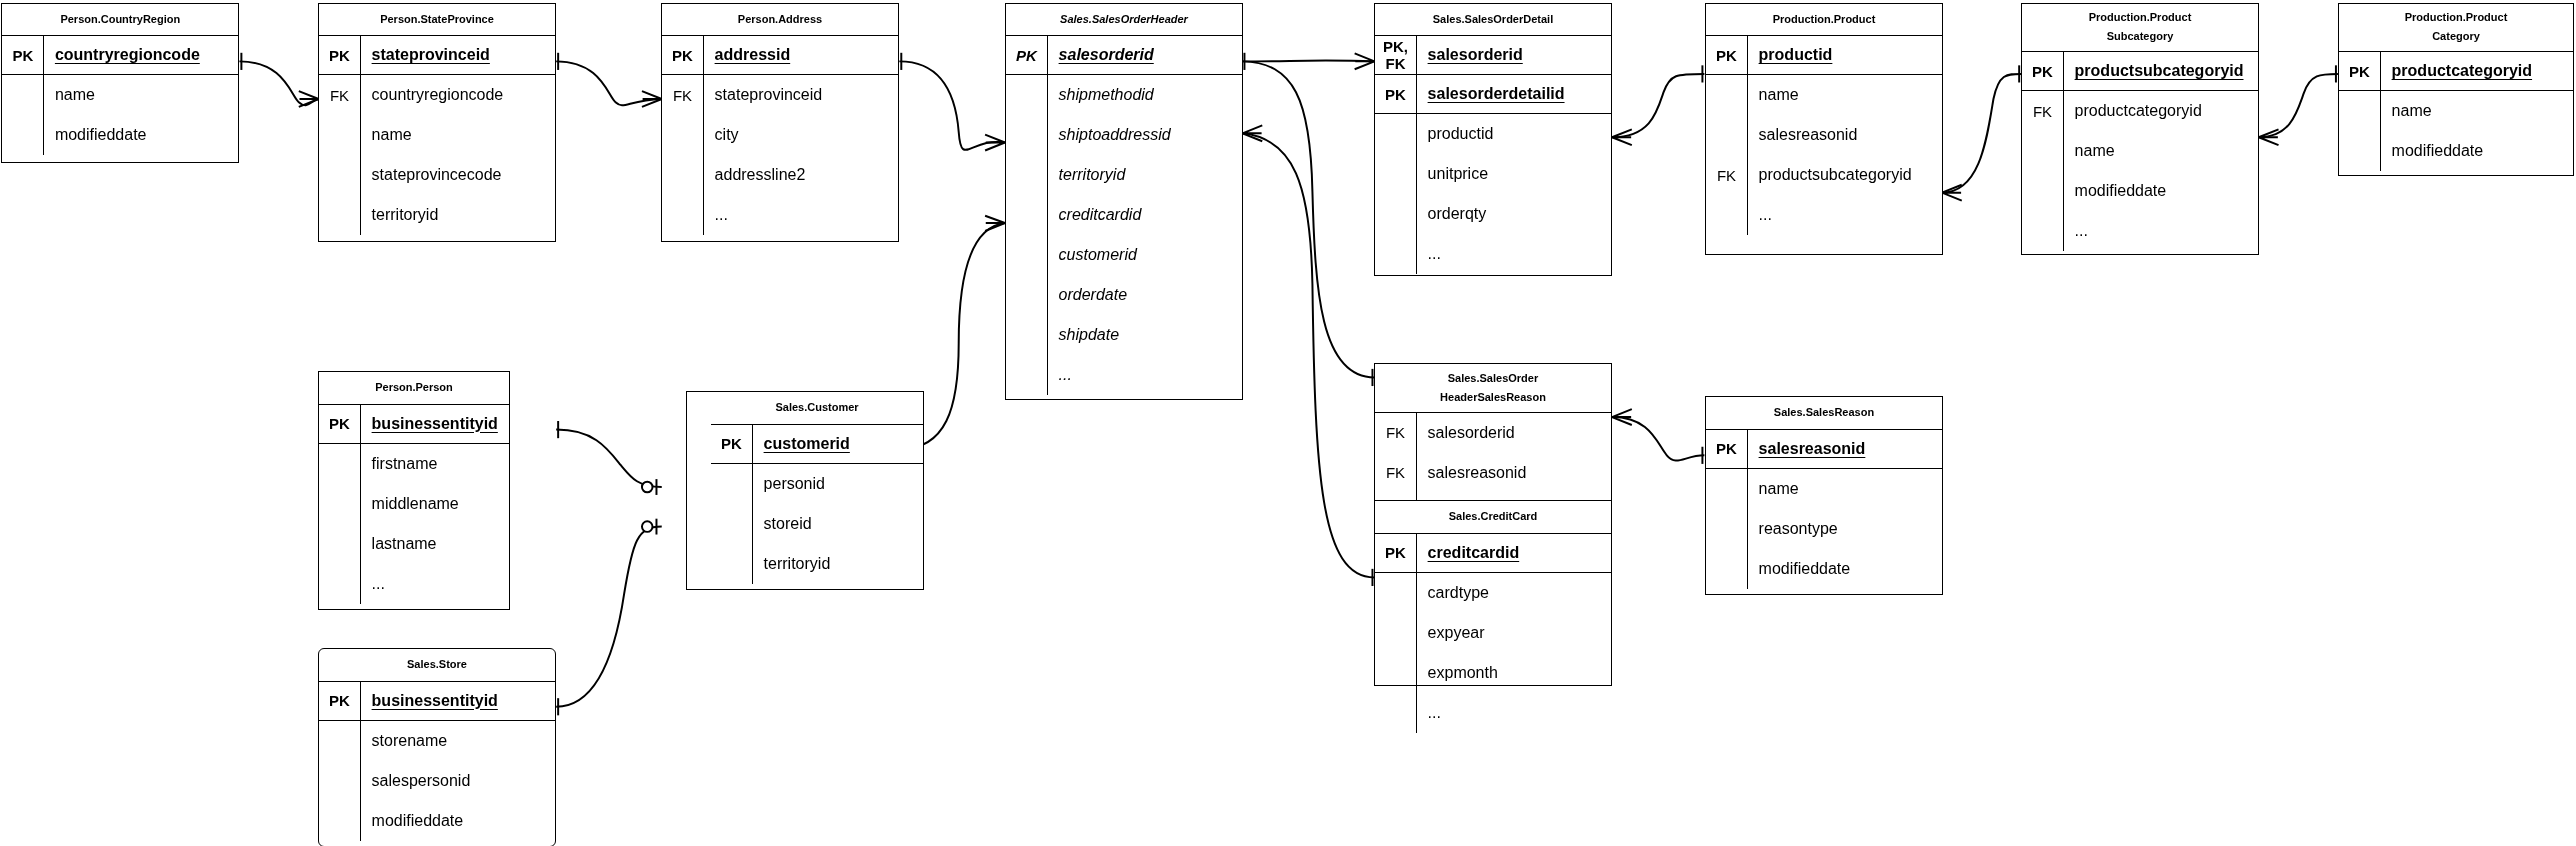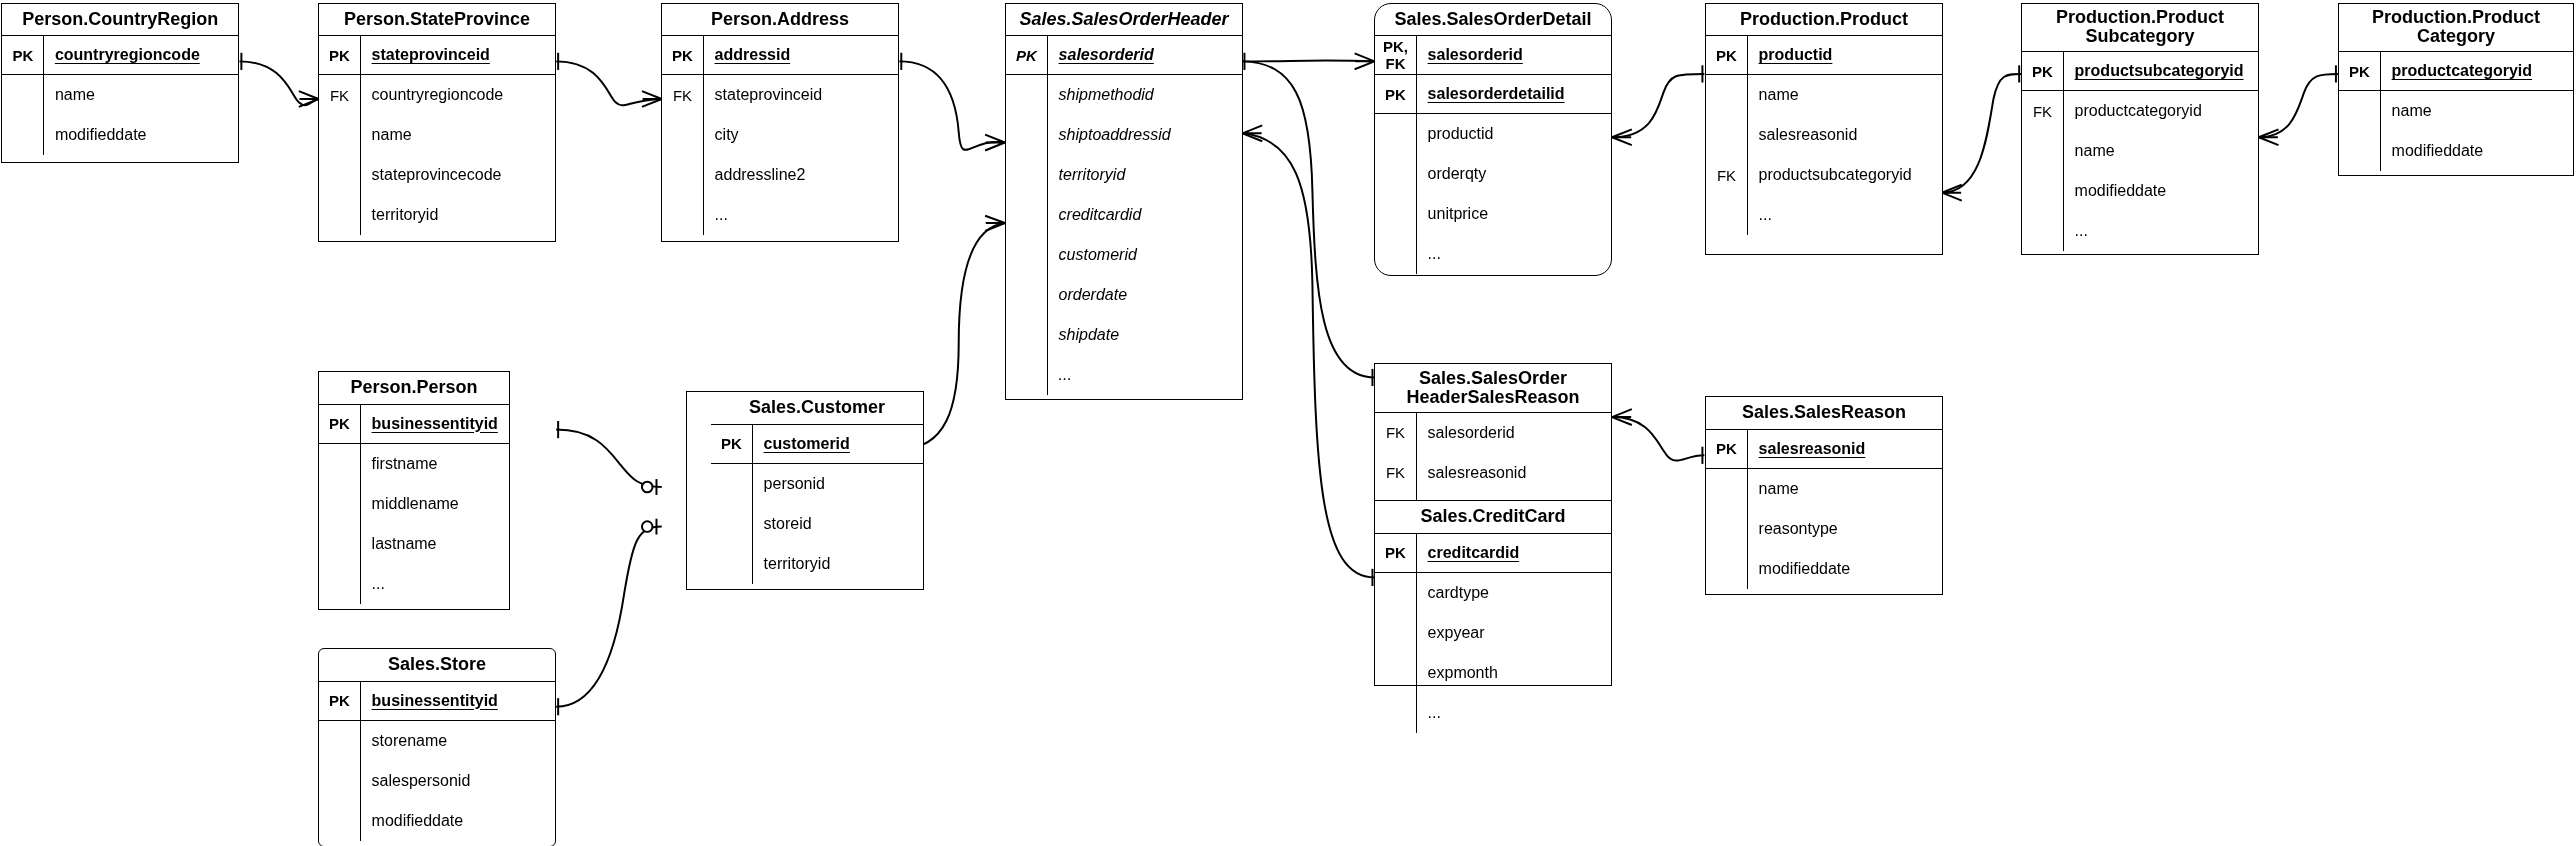--- a/index.html
+++ b/index.html
@@ -8,21 +8,21 @@
   svg.links{position:absolute;left:0;top:0;width:2576px;height:846px;pointer-events:none;}
   .entity{
     position:absolute;
     border:1.7px solid #000;
     background:#fff;
     box-sizing:border-box;
   }
   .ent-title{
     text-align:center;
     font-weight:bold;
-    font-size:18px;
+    font-size:11px;
     line-height:19px;
     color:#000;
     padding:6px 4px 6.6px 4px;
     border-bottom:1.7px solid #000;
     box-sizing:border-box;
   }
   .ent-title.two-line{padding:4.6px 4px 5.3px 4px;}
   .rowgroup{display:block;}
   .rowgroup + .rowgroup{border-top:1.7px solid #000;}
   .row{
@@ -234,46 +234,46 @@
         <div class="row">
           <div class="keycell"></div>
           <div class="namecell">shipdate</div>
         </div>
         <div class="row">
           <div class="keycell"></div>
           <div class="namecell">...</div>
         </div>
       </div>
     </div>
-    <div class="entity" style="left: 1374px; top: 2.6px; width: 238px; height: 273px; border-radius: 17px;">
+    <div class="entity" style="left: 1374px; top: 2.6px; width: 238px; height: 273px;">
       <div class="ent-title">Sales.SalesOrderDetail</div>
       <div class="rowgroup pkgroup">
         <div class="row">
           <div class="keycell bold">PK,<br>FK</div>
           <div class="namecell pk">salesorderid</div>
         </div>
       </div>
       <div class="rowgroup pkgroup">
         <div class="row">
           <div class="keycell bold">PK</div>
           <div class="namecell pk">salesorderdetailid</div>
         </div>
       </div>
       <div class="rowgroup attrs">
         <div class="row">
           <div class="keycell"></div>
           <div class="namecell">productid</div>
         </div>
         <div class="row">
           <div class="keycell"></div>
+          <div class="namecell">unitprice</div>
+        </div>
+        <div class="row">
+          <div class="keycell"></div>
           <div class="namecell">orderqty</div>
-        </div>
-        <div class="row">
-          <div class="keycell"></div>
-          <div class="namecell">unitprice</div>
         </div>
         <div class="row">
           <div class="keycell"></div>
           <div class="namecell">...</div>
         </div>
       </div>
     </div>
     <div class="entity" style="left: 1705px; top: 2.6px; width: 238px; height: 252px;">
       <div class="ent-title">Production.Product</div>
       <div class="rowgroup pkgroup">

